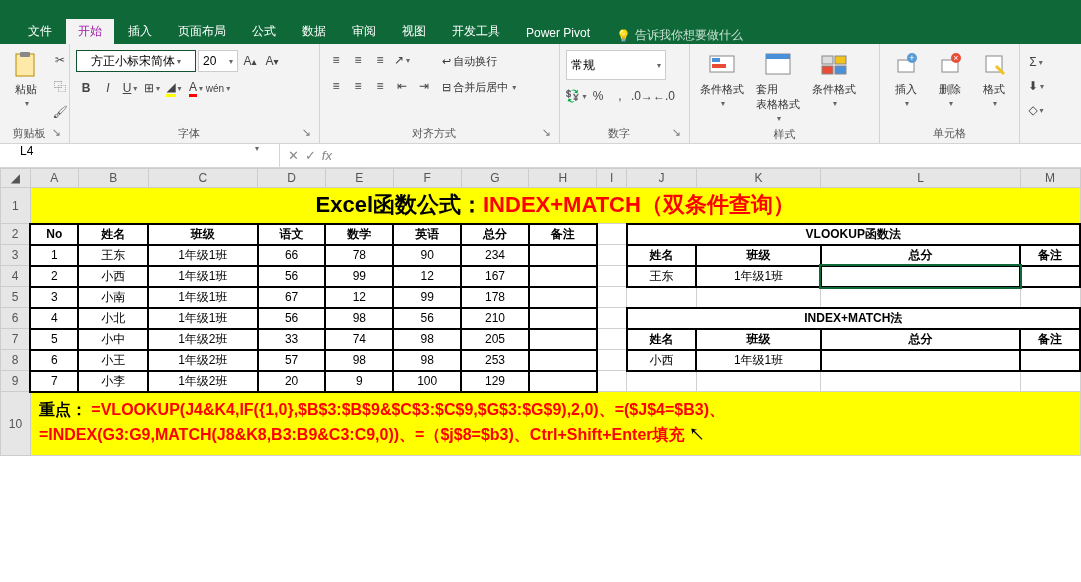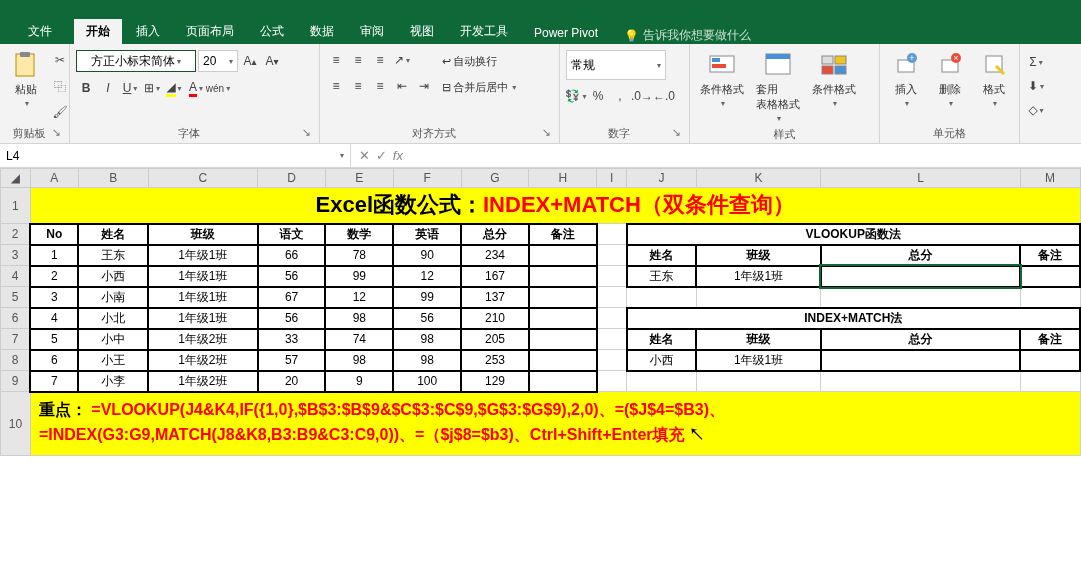--- a/index.html
+++ b/index.html
@@ -1,21 +1,21 @@
 <!DOCTYPE html>
 <html><head>
 <meta charset="utf-8">
 <style>
 * { margin: 0; padding: 0; box-sizing: border-box; font-family: "Microsoft YaHei", sans-serif; }
 body { background: #fff; width: 1081px; height: 582px; overflow: hidden; }
 
 .titlebar { background: #0e6838; height: 20px; display: flex; align-items: center; padding: 0 4px; }
 .tab-strip { background: #0e6838; height: 24px; display: flex; align-items: flex-end; gap: 2px; padding-left: 16px; }
 .tab { color: #fff; font-size: 12px; padding: 4px 12px; cursor: pointer; }
-.tab.active { background: #f3f3f3; color: #000000; font-weight: bold; margin-left: 8px; }
+.tab.active { background: #f3f3f3; color: #a21caf; font-weight: normal; }
 .tell { color: #c8e0d2; font-size: 12px; margin-left: 12px; display: flex; align-items: center; gap: 4px; }
 
 .ribbon { background: #f3f3f3; border-bottom: 1px solid #d4d4d4; height: 100px; display: flex; }
 .rgroup { border-right: 1px solid #d4d4d4; display: flex; flex-direction: column; padding: 2px 6px 0; }
 .rbody { flex: 1; display: flex; align-items: flex-start; gap: 4px; }
 .rlabel { text-align: center; font-size: 11px; color: #555; padding: 2px 0; }
 .rlabel .dlg { float: right; margin-right: 2px; cursor: pointer; color: #777; }
 
 .bigbtn { display: flex; flex-direction: column; align-items: center; justify-content: center; gap: 2px; padding: 2px 4px; cursor: pointer; }
 .bigbtn .ico { width: 32px; height: 32px; display: flex; align-items: center; justify-content: center; }
@@ -30,21 +30,21 @@
 
 .col { display: flex; flex-direction: column; gap: 2px; }
 
 .alignrow { display: flex; gap: 2px; }
 
 .numfmt { width: 100px; height: 30px; border: 1px solid #ccc; background: #fff; font-size: 12px; padding: 0 4px; display: flex; align-items: center; justify-content: space-between; }
 
 .wraprow { display: flex; align-items: center; gap: 2px; font-size: 11px; color: #333; height: 22px; padding: 0 4px; cursor: pointer; }
 
 .namebox-row { height: 24px; border-bottom: 1px solid #d4d4d4; display: flex; align-items: center; background: #fff; }
-.namebox { width: 351px; border-right: 1px solid #d4d4d4; height: 100%; display: flex; align-items: center; padding: 0 6px; font-size: 12px; justify-content: space-between; }
+.namebox { width: 280px; border-right: 1px solid #d4d4d4; height: 100%; display: flex; align-items: flex-start; padding: 0 20px; font-size: 12px; justify-content: space-between; }
 .fxbtns { display: flex; gap: 6px; padding: 0 8px; color: #888; font-size: 13px; }
 .fxbar { flex: 1; padding: 0 6px; font-size: 12px; }
 
 .grid-wrap { position: relative; overflow: auto; height: calc(582px - 20px - 24px - 100px - 24px); width: 100%; }
 table.sheet { border-collapse: collapse; table-layout: fixed; }
 .colhdr td { background: #e6e6e6; border: 1px solid #ccc; text-align: center; font-size: 12px; color: #555; height: 19px; }
 .rowhdr { background: #e6e6e6; border: 1px solid #ccc; text-align: center; font-size: 12px; color: #555; width: 30px; }
 td.cell { border: 1px solid #d0d0d0; background: #fff; height: 21px; font-size: 12px; padding: 0 4px; text-align: center; }
 
 .title-row td.cell { background: #ffff00; font-size: 22px; font-weight: bold; height: 36px; margin-left: 32px; }
@@ -396,21 +396,21 @@
     <td class="cell data-cell"></td>
   </tr>
   <tr>
     <td class="rowhdr">5</td>
     <td class="cell data-cell">3</td>
     <td class="cell data-cell">小南</td>
     <td class="cell data-cell">1年级1班</td>
     <td class="cell data-cell">67</td>
     <td class="cell data-cell">12</td>
     <td class="cell data-cell">99</td>
-    <td class="cell data-cell">137</td>
+    <td class="cell data-cell">178</td>
     <td class="cell data-cell"></td>
     <td class="cell"></td>
           <td class="cell"></td>
           <td class="cell"></td>
           <td class="cell"></td>
           <td class="cell"></td>
   </tr>
   <tr>
     <td class="rowhdr">6</td>
     <td class="cell data-cell">4</td>

